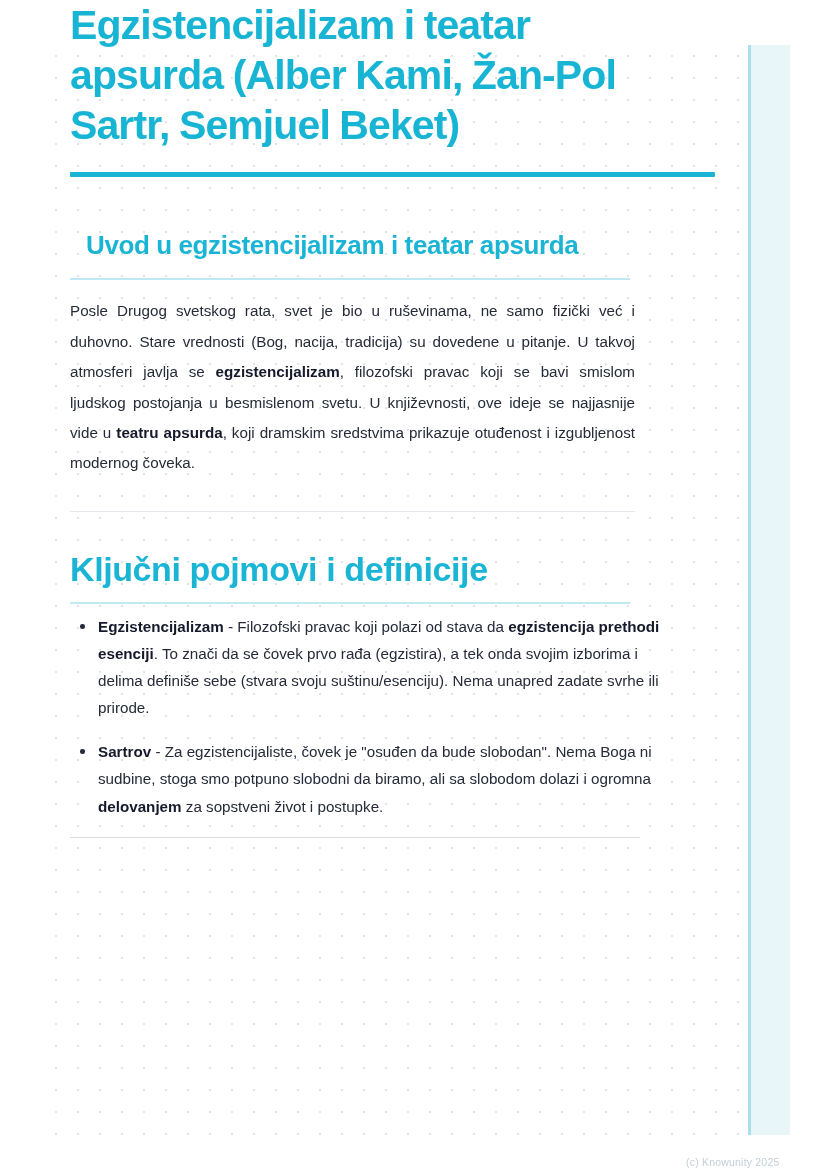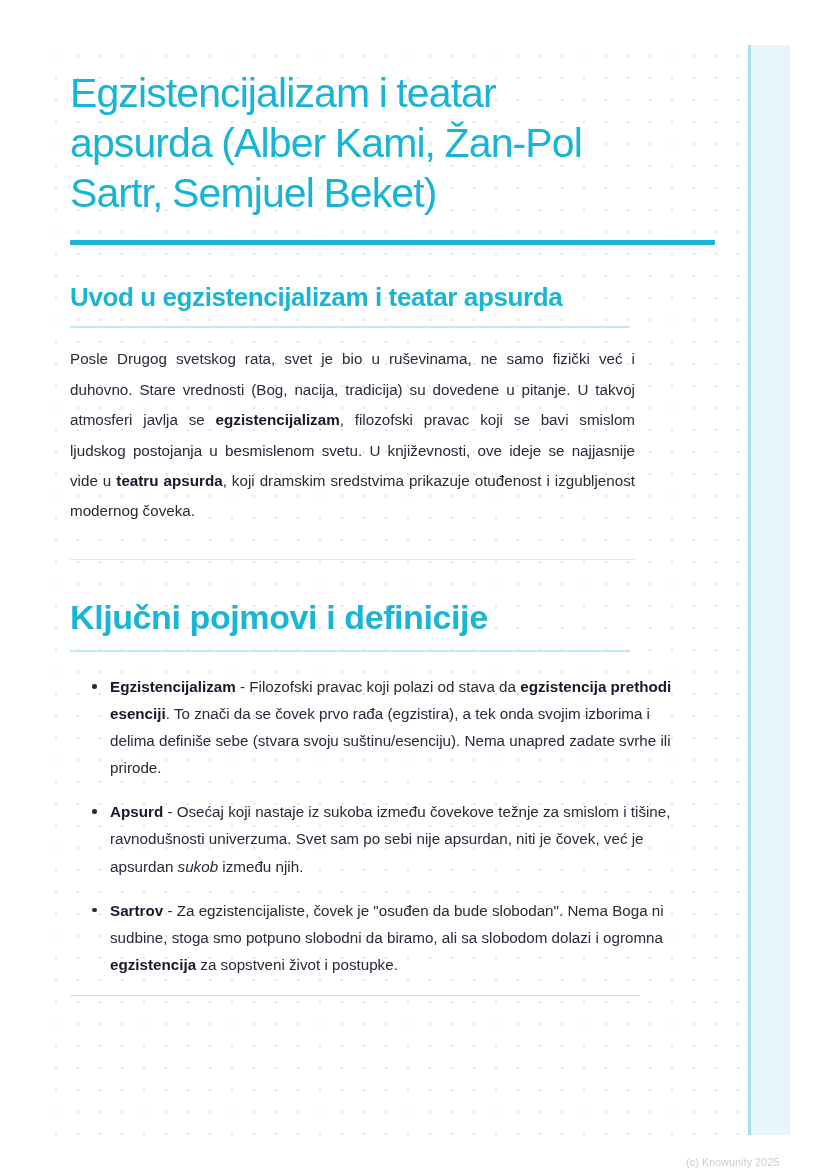--- a/index.html
+++ b/index.html
@@ -56,39 +56,38 @@
   
   #content {
     position: absolute;
     left: 70px;
     top: 0;
     width: 570px;
   }
 
   .doc-title {
     margin: 0;
-    padding-top: 68px;
     color: #18b4d4;
     font-size: 41px;
     line-height: 1.22;
-    font-weight: normal;
+    font-weight: bold;
     letter-spacing: -0.9px;
     word-spacing: -1px;
   }
 
   .title-rule {
     margin-top: 22px;
     width: 645px;
     height: 5px;
     background: #1ab5d5;
     border-radius: 1px;
   }
 
   .section-h2 {
-    margin: 0;
+    margin: 16px;
     padding-top: 36px;
     color: #1ab5d5;
     font-size: 26px;
     line-height: 1.28;
     font-weight: bold;
     letter-spacing: -0.4px;
     max-width: 520px;
   }
 
   .h2-rule {
@@ -121,21 +120,21 @@
     margin: 0;
     padding-top: 36px;
     color: #1ab5d5;
     font-size: 34px;
     line-height: 1.25;
     font-weight: bold;
     letter-spacing: -0.4px;
   }
 
   ul.term-list {
-    margin: 12px;
+    margin: 0;
     padding: 9px 0 0 26px;
     list-style: none;
     width: 575px;
   }
   ul.term-list > li {
     position: relative;
     color: #252b38;
     font-size: 15.2px;
     line-height: 1.78;
     margin-bottom: 17px;
@@ -190,22 +189,21 @@
 
     <p class="body-text">Posle Drugog svetskog rata, svet je bio u ruševinama, ne samo fizički već i duhovno. Stare vrednosti (Bog, nacija, tradicija) su dovedene u pitanje. U takvoj atmosferi javlja se <b>egzistencijalizam</b>, filozofski pravac koji se bavi smislom ljudskog postojanja u besmislenom svetu. U književnosti, ove ideje se najjasnije vide u <b>teatru apsurda</b>, koji dramskim sredstvima prikazuje otuđenost i izgubljenost modernog čoveka.</p>
 
     <div class="soft-divider"></div>
 
     <h2 class="section-h2-plain">Ključni pojmovi i definicije</h2>
     <div class="h2-rule"></div>
 
     <ul class="term-list">
         <li><b>Egzistencijalizam</b> - Filozofski pravac koji polazi od stava da <b>egzistencija prethodi esenciji</b>. To znači da se čovek prvo rađa (egzistira), a tek onda svojim izborima i delima definiše sebe (stvara svoju suštinu/esenciju). Nema unapred zadate svrhe ili prirode.</li>
-        <li><b>Apsurd</b> - Osećaj koji nastaje iz sukoba između čovekove težnje za smislom i tišine, ravnodušnosti univerzuma. Svet sam po sebi nije apsurdan, niti je čovek, već je apsurdan <i>sukob</i> između njih.</li>
-        <li><b>Sartrov</b> - Za egzistencijaliste, čovek je "osuđen da bude slobodan". Nema Boga ni sudbine, stoga smo potpuno slobodni da biramo, ali sa slobodom dolazi i ogromna <b>egzistencija</b> za sopstveni život i postupke.</li>
+        <li><b>Sartrov</b> - Za egzistencijaliste, čovek je "osuđen da bude slobodan". Nema Boga ni sudbine, stoga smo potpuno slobodni da biramo, ali sa slobodom dolazi i ogromna <b>delovanjem</b> za sopstveni život i postupke.</li>
       </ul>
 
     <div class="bottom-divider"></div>
   </div>
 
   <div id="footer-note">(c) Knowunity 2025</div>
 
 </div>
 
 </body></html>

